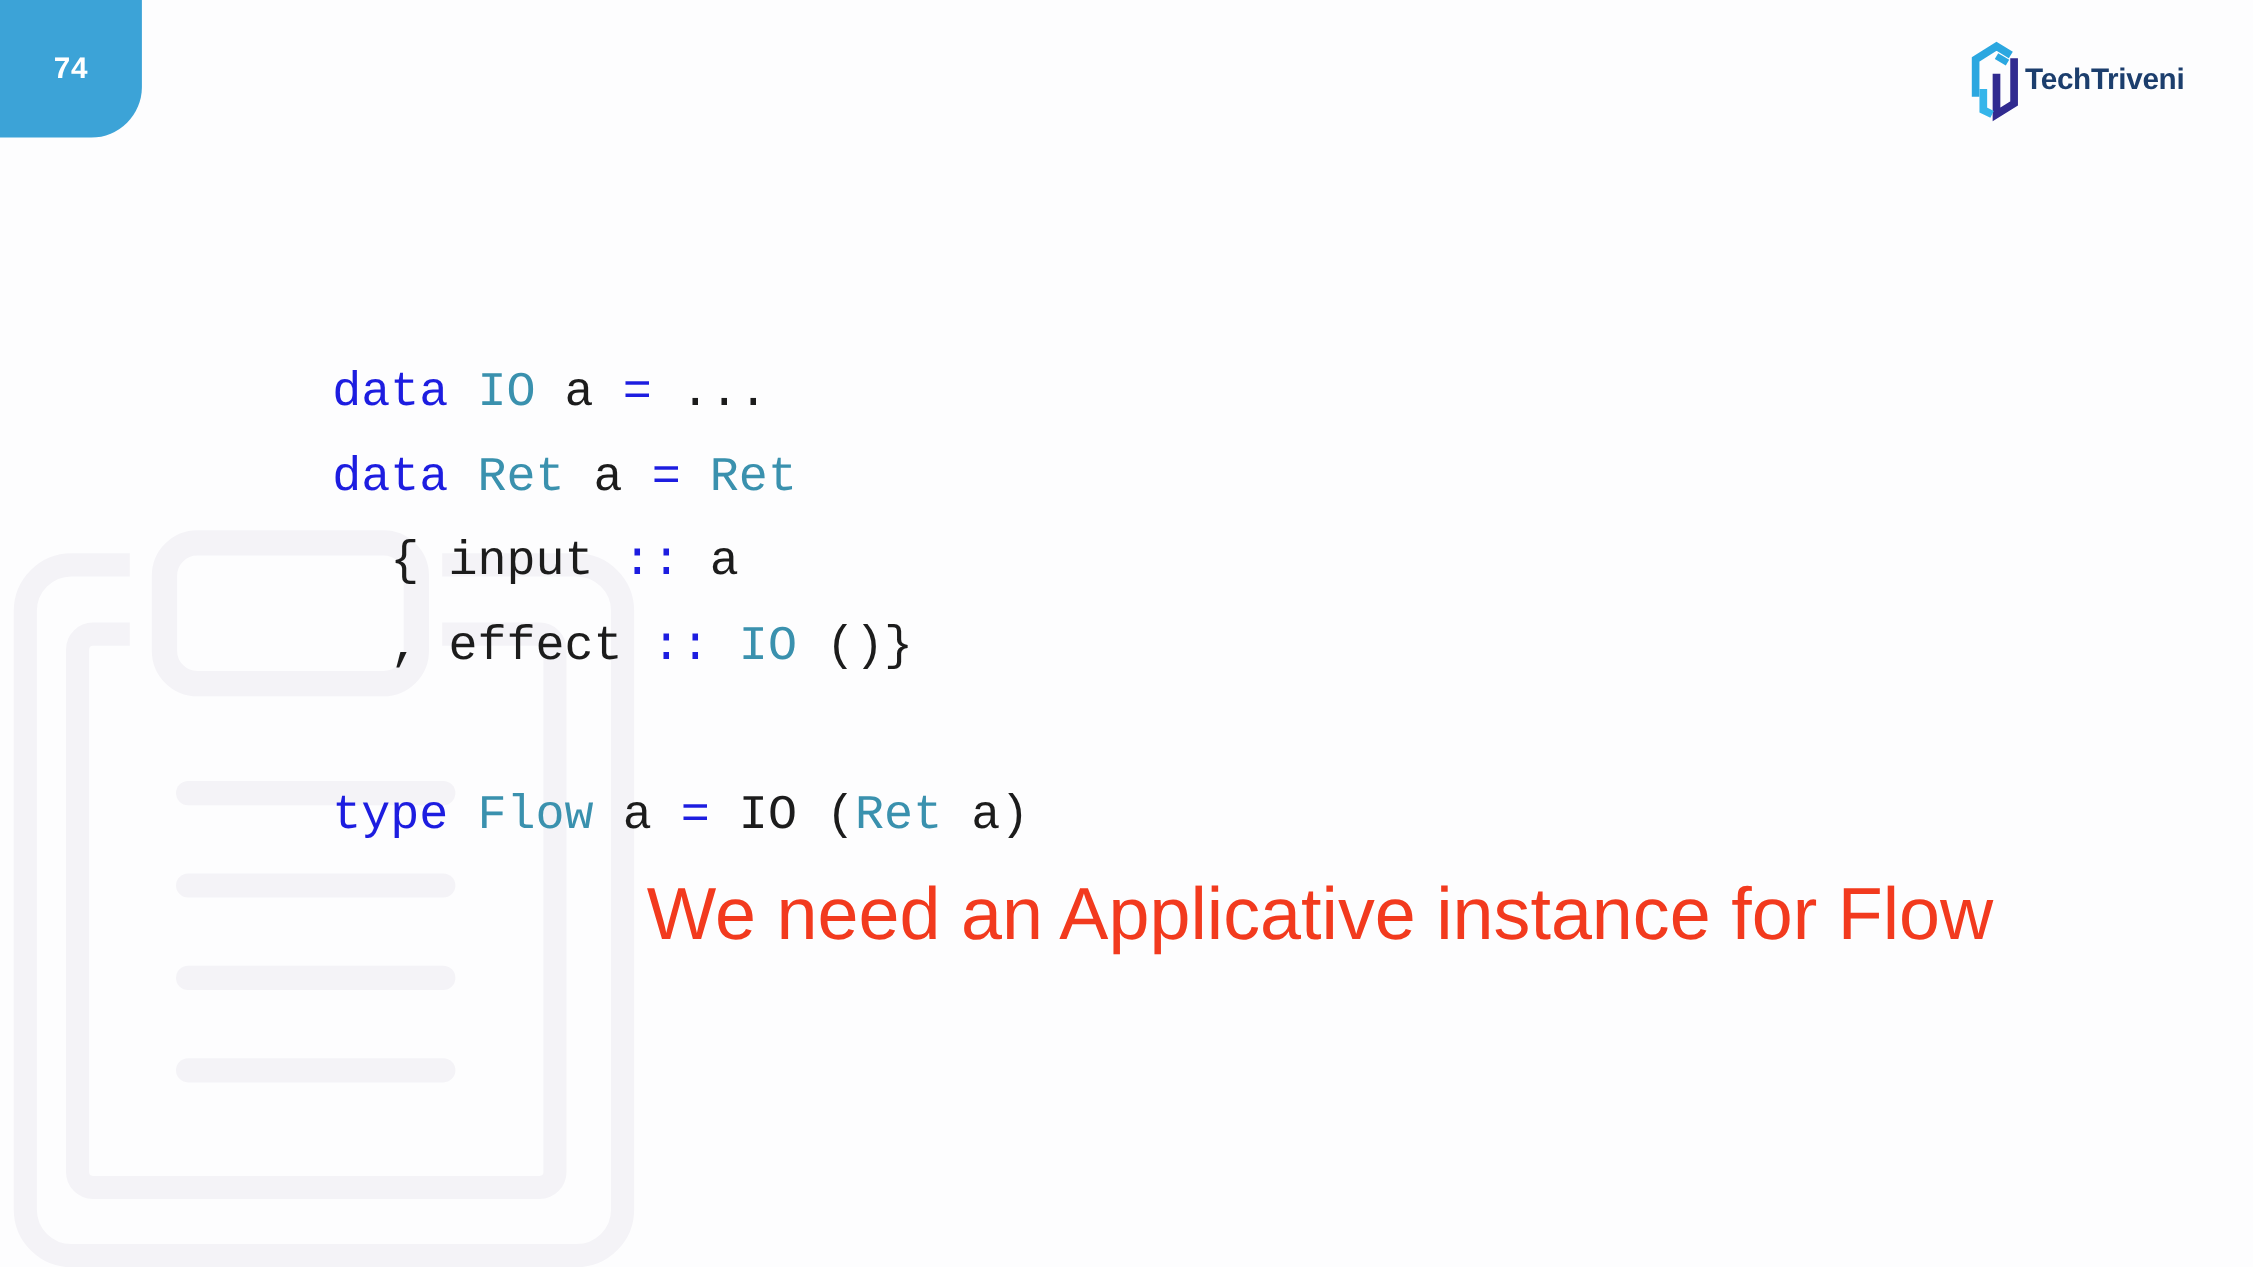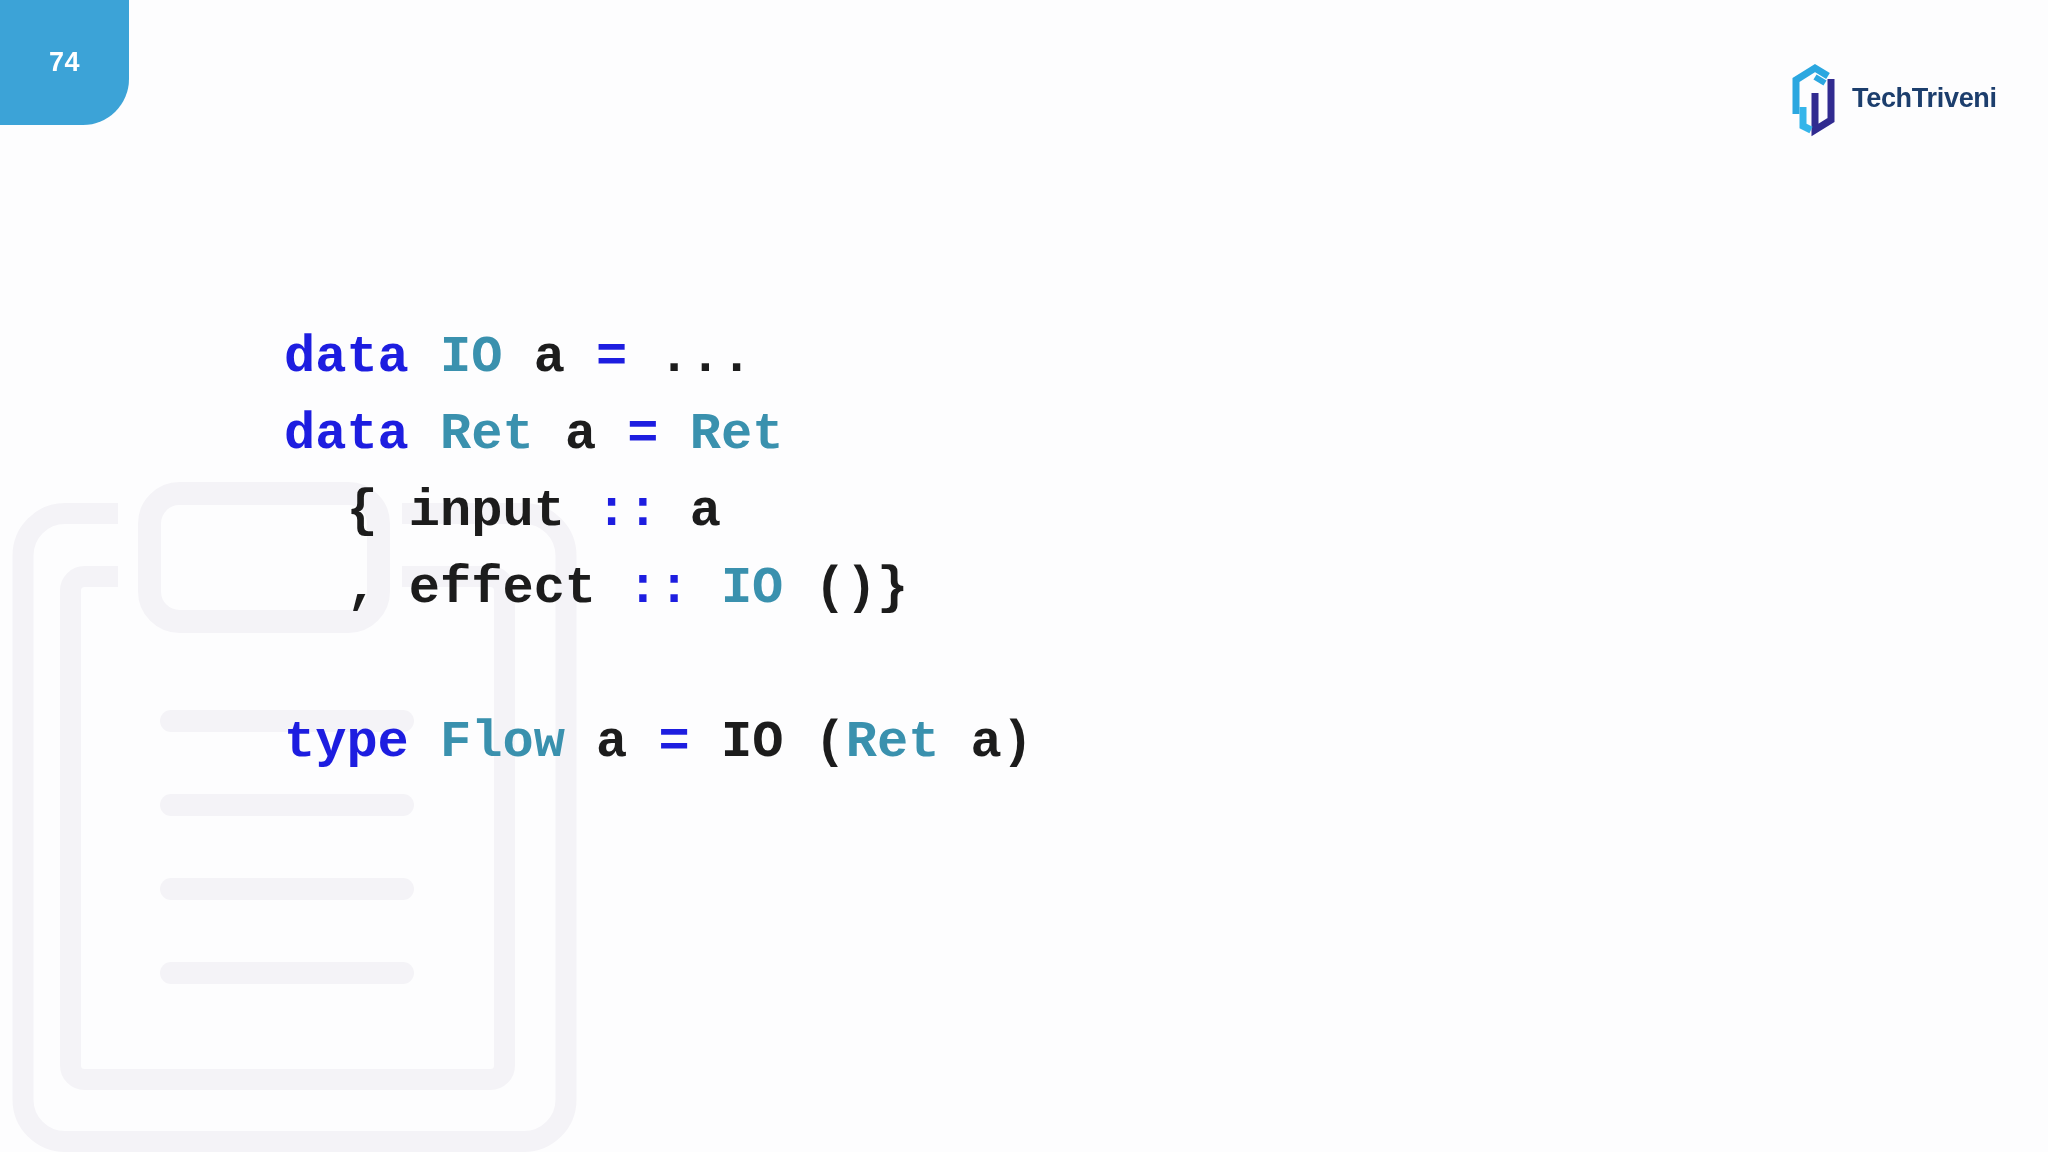--- a/index.html
+++ b/index.html
@@ -15,29 +15,29 @@
 
   
   .watermark{position:absolute;left:0;top:475px;width:600px;height:677px;}
 
   
   .title{position:absolute;left:962px;top:94px;transform:translateX(-50%);
          margin:0;font-size:122px;font-weight:bold;letter-spacing:-5px;
          line-height:122px;color:var(--title-text);white-space:nowrap;}
 
   
-  .logo{position:absolute;left:1792px;top:62px;height:78px;
-        display:flex;align-items:center;gap:16px;}
+  .logo{position:absolute;left:1792px;top:36px;height:78px;
+        display:flex;align-items:center;gap:5px;}
   .logo .brand{font-size:27px;font-weight:bold;letter-spacing:-.3px;
                color:var(--logo-navy);margin-top:-6px;white-space:nowrap;}
 
   
-  .code{position:absolute;left:284px;top:319px;margin:0;
+  .code{position:absolute;left:302px;top:319px;margin:0;
         font-family:"Liberation Mono","DejaVu Sans Mono",monospace;
-        font-weight:bold;font-size:52px;line-height:77px;color:var(--code-text);}
+        font-weight:normal;font-size:44px;line-height:77px;color:var(--code-text);}
   .code-line{min-height:77px;white-space:pre;}
   .kw{color:var(--keyword);}
   .ty{color:var(--type-name);}
   .pl{color:var(--code-text);}
 
   
   .note{position:absolute;left:588px;top:797px;font-size:67px;line-height:70px;
         color:var(--note-red);white-space:nowrap;}
 </style>
 </head>
@@ -66,14 +66,15 @@
       <polyline points="4,51 4,17 23,5 36,13" fill="none" stroke="var(--logo-blue)" stroke-width="7"></polyline>
       <polyline points="39,16 39,57 23,67 23,30" fill="none" stroke="var(--logo-indigo)" stroke-width="7"></polyline>
       <polyline points="23,14 33,20" fill="none" stroke="var(--logo-blue)" stroke-width="6"></polyline>
       <polyline points="11,44 11,63 19,67" fill="none" stroke="var(--logo-cyan)" stroke-width="7"></polyline>
     </svg>
     <span class="brand">TechTriveni</span>
   </div>
 
   <pre class="code"><div class="code-line"><span class="kw">data</span><span class="pl"> </span><span class="ty">IO</span><span class="pl"> a </span><span class="kw">=</span><span class="pl"> ...</span></div><div class="code-line"><span class="kw">data</span><span class="pl"> </span><span class="ty">Ret</span><span class="pl"> a </span><span class="kw">=</span><span class="pl"> </span><span class="ty">Ret</span></div><div class="code-line"><span class="pl">  { input </span><span class="kw">::</span><span class="pl"> a</span></div><div class="code-line"><span class="pl">  , effect </span><span class="kw">::</span><span class="pl"> </span><span class="ty">IO</span><span class="pl"> ()}</span></div><div class="code-line"></div><div class="code-line"><span class="kw">type</span><span class="pl"> </span><span class="ty">Flow</span><span class="pl"> a </span><span class="kw">=</span><span class="pl"> IO (</span><span class="ty">Ret</span><span class="pl"> a)</span></div></pre>
 
+  <div class="note">We need an Applicative instance for Flow</div>
 
 </div>
 
 </body></html>

